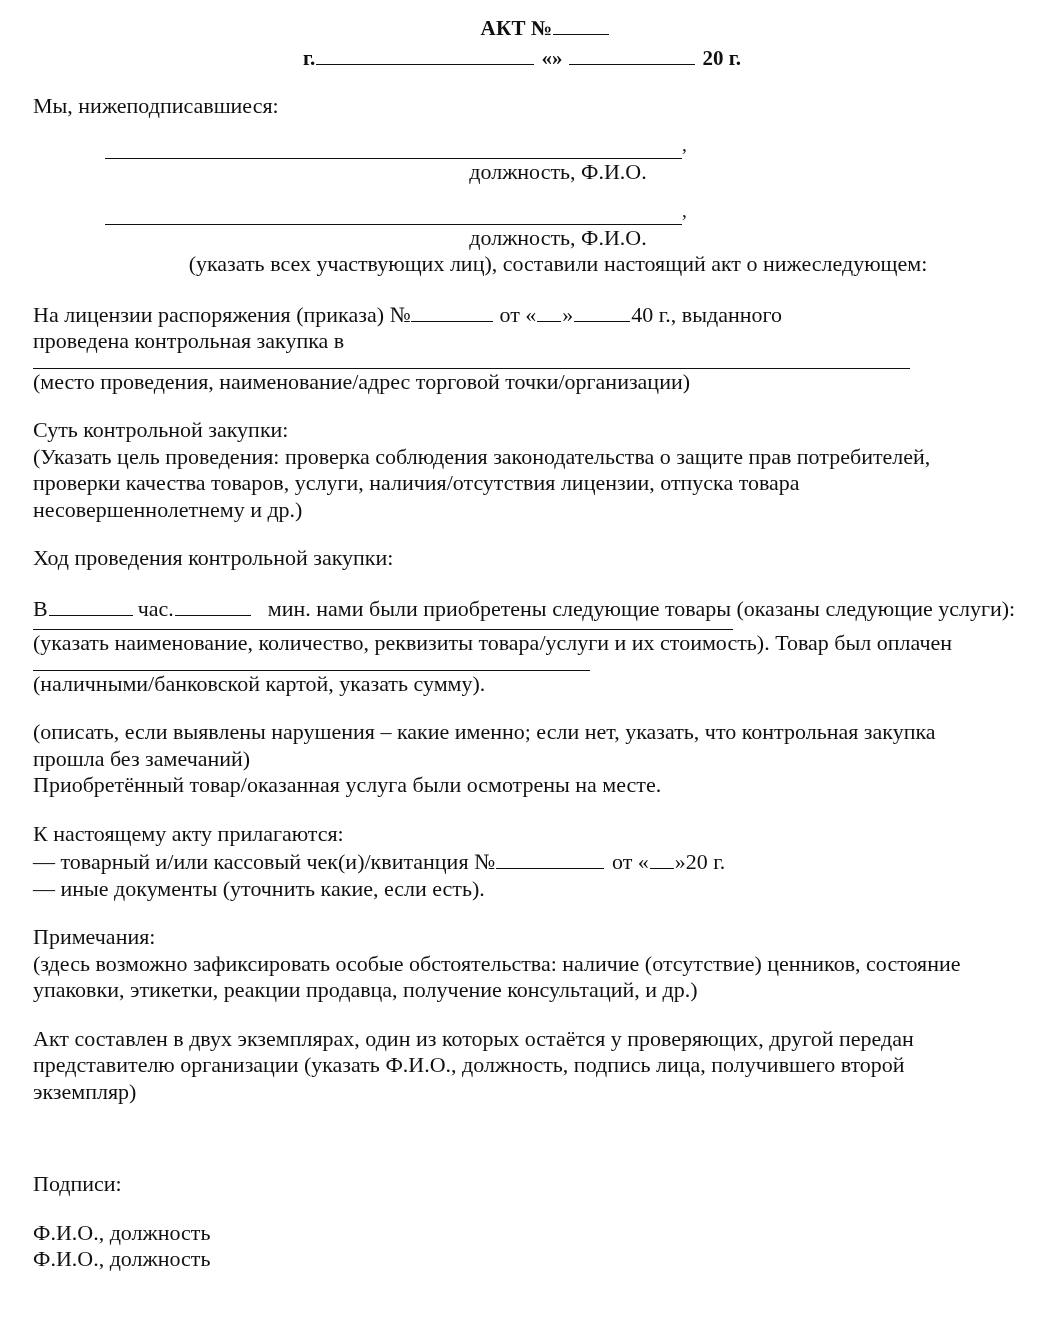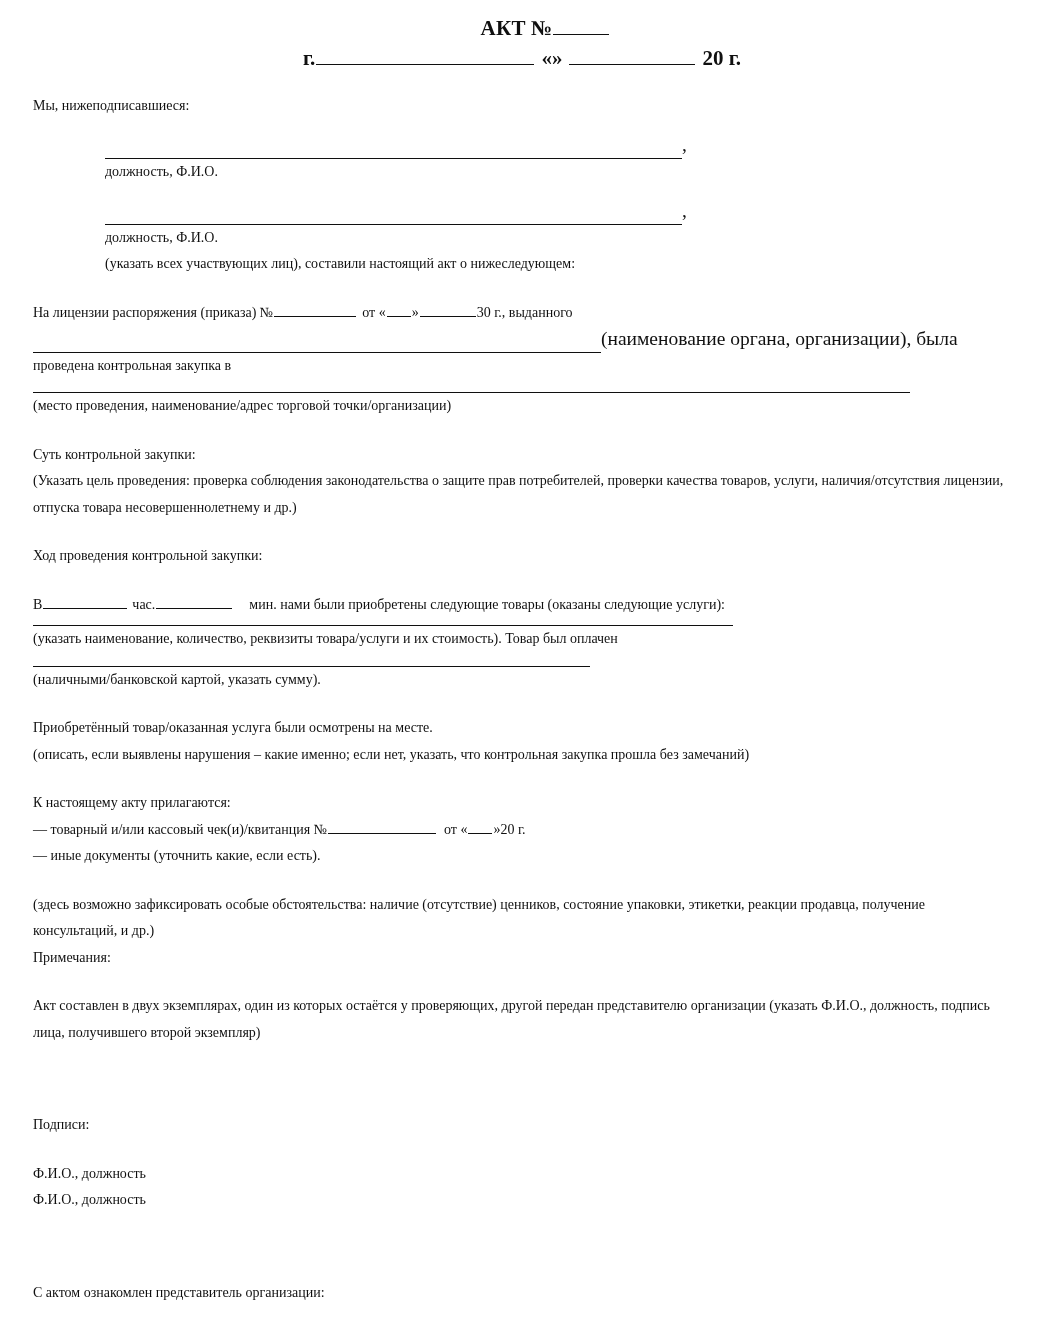--- a/index.html
+++ b/index.html
@@ -50,21 +50,21 @@
   }
 
   
   .body {
     padding: 0 33px 0 33px;
     font-size: 19.5px;
     line-height: 26.5px;
   }
   .p {
     margin: 0;
-    font-size: 14px;
+    font-size: 22px;
     line-height: 26.5px;
   }
   .gap-xs { height: 7px; }
   .gap-s  { height: 13px; }
   .gap-m  { height: 22px; }
   .gap-xxl{ height: 66px; }
 
   
   .rule {
     border-bottom: 1.7px solid #101010;
@@ -75,21 +75,21 @@
     display: flex;
     align-items: flex-end;
     font-size: 19.5px;
     line-height: 26.5px;
   }
   .rule-row .rule-seg {
     border-bottom: 1.7px solid #101010;
     height: 19px;
   }
   .rule-indent { margin-left: 72px; }
-  .indent-72 { padding-left: 72px; }
+  .indent-72 { padding-left: 72px; text-align: center; }
 
   .nowrap { white-space: nowrap; }
 </style>
 </head>
 <body>
 
 <div class="page">
 
   <div class="doc-header">
     <div class="line1">
@@ -119,27 +119,23 @@
     <div class="rule-row">
       <span class="rule-seg rule-indent" style="width:577px;"></span>
       <span>,</span>
     </div>
     <p class="p indent-72">должность, Ф.И.О.</p>
     <p class="p indent-72">(указать всех участвующих лиц), составили настоящий акт о нижеследующем:</p>
 
     <div class="gap-m"></div>
 
     <p class="p nowrap">
-      <span>На лицензии распоряжения (приказа) №</span><span class="blank" style="width:82px;"></span><span style="margin-left:5px;">от «</span><span class="blank" style="width:24px;"></span><span>»</span><span class="blank" style="width:56px;"></span><span>30 г., выданного</span>
+      <span>На лицензии распоряжения (приказа) №</span><span class="blank" style="width:82px;"></span><span style="margin-left:5px;">от «</span><span class="blank" style="width:24px;"></span><span>»</span><span class="blank" style="width:56px;"></span><span>40 г., выданного</span>
     </p>
 
-    <div class="rule-row">
-      <span class="rule-seg" style="width:568px;"></span>
-      <span>(наименование органа, организации), была</span>
-    </div>
 
     <p class="p">проведена контрольная закупка в</p>
 
     <div class="gap-s"></div>
     <div class="rule" style="width:877px;"></div>
     <p class="p">(место проведения, наименование/адрес торговой точки/организации)</p>
 
     <div class="gap-m"></div>
 
     <p class="p">Суть контрольной закупки:</p>
@@ -158,35 +154,35 @@
     <div class="gap-xs"></div>
     <div class="rule" style="width:700px;"></div>
     <p class="p">(указать наименование, количество, реквизиты товара/услуги и их стоимость). Товар был оплачен</p>
 
     <div class="gap-s"></div>
     <div class="rule" style="width:557px;"></div>
     <p class="p">(наличными/банковской картой, указать сумму).</p>
 
     <div class="gap-m"></div>
 
+    <p class="p">(описать, если выявлены нарушения – какие именно; если нет, указать, что контрольная закупка прошла без замечаний)</p>
     <p class="p">Приобретённый товар/оказанная услуга были осмотрены на месте.</p>
-    <p class="p">(описать, если выявлены нарушения – какие именно; если нет, указать, что контрольная закупка прошла без замечаний)</p>
 
     <div class="gap-m"></div>
 
     <p class="p">К настоящему акту прилагаются:</p>
     <p class="p nowrap">
       <span>— товарный и/или кассовый чек(и)/квитанция №</span><span class="blank" style="width:108px;"></span><span style="margin-left:7px;">от «</span><span class="blank" style="width:24px;"></span><span>»</span><span>20 г.</span>
     </p>
     <p class="p">— иные документы (уточнить какие, если есть).</p>
 
     <div class="gap-m"></div>
 
+    <p class="p">Примечания:</p>
     <p class="p">(здесь возможно зафиксировать особые обстоятельства: наличие (отсутствие) ценников, состояние упаковки, этикетки, реакции продавца, получение консультаций, и др.)</p>
-    <p class="p">Примечания:</p>
 
     <div class="gap-m"></div>
 
     <p class="p">Акт составлен в двух экземплярах, один из которых остаётся у проверяющих, другой передан представителю организации (указать Ф.И.О., должность, подпись лица, получившего второй экземпляр)</p>
 
     <div class="gap-xxl"></div>
 
     <p class="p">Подписи:</p>
     <div class="gap-m"></div>
     <p class="p">Ф.И.О., должность</p>

